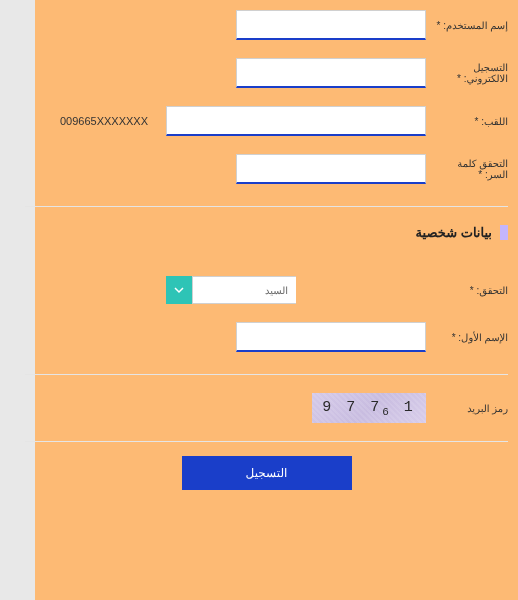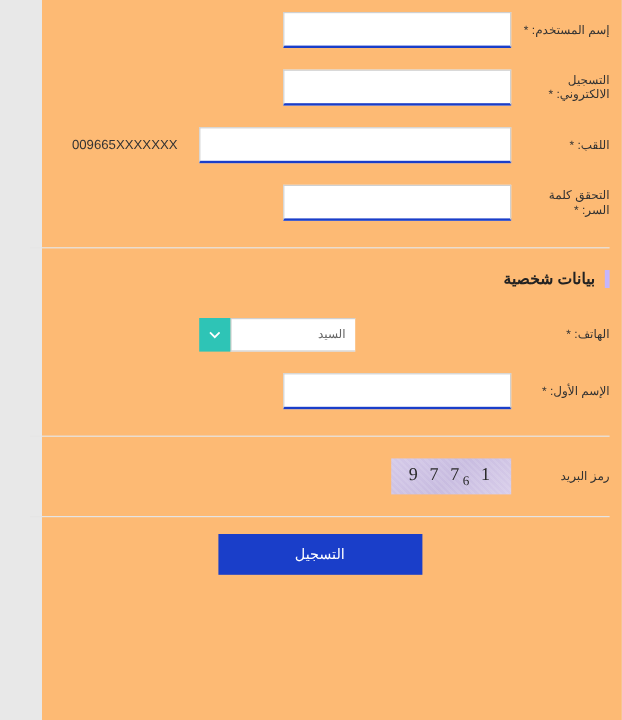--- a/index.html
+++ b/index.html
@@ -86,32 +86,32 @@
 }
 .section-divider {
   border-top: 1px solid #e5e5e5;
   margin: 22px 0 18px -10px;
   width: calc(100% + 10px);
 }
 .section-title {
   font-size: 13px;
   font-weight: bold;
   color: #222;
-  border-right: 4px solid #c4b5fd;
+  border-right: 8px solid #c4b5fd;
   padding-right: 8px;
-  margin-bottom: 25px;
+  margin-bottom: 36px;
 }
 .captcha-img {
-  width: 100px;
+  width: 114px;
   height: 30px;
   background: linear-gradient(135deg, #d4c9e8 0%, #c8bce0 50%, #d8cdea 100%);
   display: flex;
   align-items: center;
   justify-content: center;
-  font-family: Liberation Serif, serif;
+  font-family: Liberation Mono, monospace;
   font-size: 15px;
   letter-spacing: 3px;
   color: #2a2a2a;
   position: relative;
   overflow: hidden;
 }
 .captcha-img::before {
   content: '';
   position: absolute;
   inset: 0;
@@ -166,21 +166,21 @@
     <div class="label">التحقق كلمة السر: *</div>
     <div class="input-wrap"><input class="text-input" type="password" style=""></div>
     <div class="spacer"></div>
   </div>
 
   <div class="section-divider"></div>
 
   <div class="section-title">بيانات شخصية</div>
 
   <div class="form-row">
-    <div class="label">الهاتف: *</div>
+    <div class="label">التحقق: *</div>
     <div class="dropdown-wrap">
       <div class="spacer"></div>
       <div class="dropdown">
         <div class="dropdown-value">السيد</div>
         <div class="dropdown-btn">
           <svg viewBox="0 0 10 10">
               <path d="M1 3 L5 7 L9 3" stroke="#fff" stroke-width="1.5" fill="none"></path>
             </svg>
         </div>
       </div>

